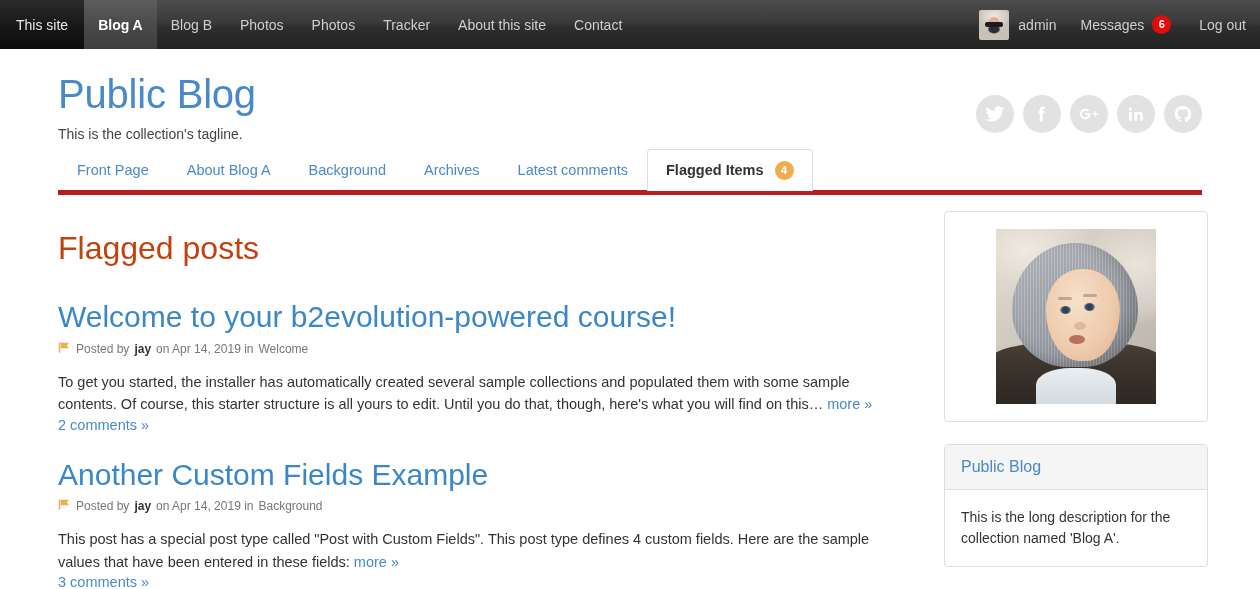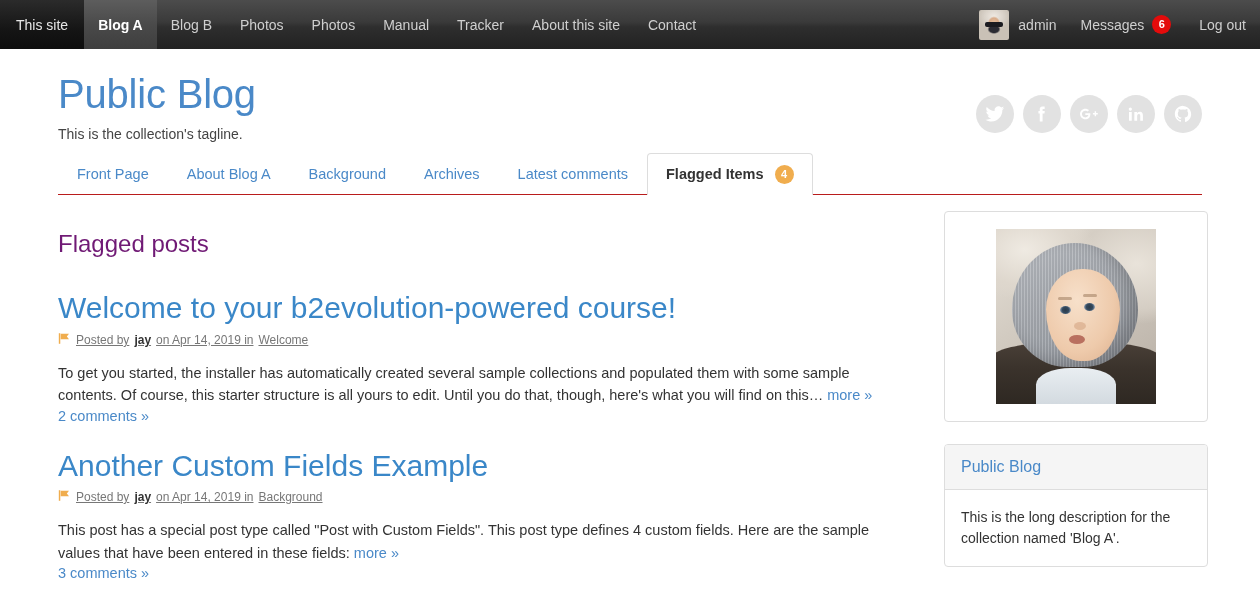--- a/index.html
+++ b/index.html
@@ -113,21 +113,21 @@
     background: #e2e2e2;
     display: flex; align-items: center; justify-content: center;
     color: #ffffff;
   }
   .social-btn svg { display: block; }
 
   
   .tabs {
     display: flex;
     align-items: flex-end;
-    border-bottom: 1px solid #b91c1c;
+    border-bottom: 5px solid #b91c1c;
     margin-top: 10px;
     height: 42px;
     position: relative;
   }
   .tab {
     padding: 10px 18px;
     font-size: 14.5px;
     color: #4a89c8;
     text-decoration: none;
     line-height: 20px;
@@ -159,43 +159,42 @@
     text-align: center;
     vertical-align: 1px;
   }
 
   
   .body-row { display: flex; gap: 34px; padding-top: 16px; }
   .main-col { width: 852px; flex: none; }
   .side-col { width: 264px; flex: none; }
 
   .page-heading {
-    font-size: 24px;
+    font-size: 32px;
     font-weight: normal;
-    color: #701a75;
+    color: #c2410c;
     margin: 20px 0 34px 0;
     line-height: 1.1;
   }
 
   .post { margin-bottom: 24px; }
   .post-title {
     font-size: 30px;
     font-weight: normal;
     margin: 0 0 6px 0;
     line-height: 1.15;
   }
   .post-title a { color: #3a87c8; text-decoration: none; }
   .post-meta {
     font-size: 12px;
     color: #777;
     margin-bottom: 14px;
     display: flex;
     align-items: center;
     gap: 5px;
-    text-decoration: underline;
   }
   .flag-icon { display: inline-block; flex: none; }
   .post-meta b { color: #333; }
   .post-body {
     font-size: 14.5px;
     line-height: 1.55;
     color: #333;
   }
   .post-body a, .comments-link { color: #4a89c8; text-decoration: none; margin-top: 12px; }
   .comments-link { display: inline-block; font-size: 14.5px; margin-top: 1px; }
@@ -308,21 +307,20 @@
 </head>
 <body>
 
 <div class="evobar">
   <div class="evobar-left">
     <a class="evo-item this-site">This site</a>
     <a class="evo-item active-coll">Blog A</a>
     <a class="evo-item">Blog B</a>
     <a class="evo-item">Photos</a>
     <a class="evo-item">Photos</a>
-    <a class="evo-item">Manual</a>
     <a class="evo-item">Tracker</a>
     <a class="evo-item">About this site</a>
     <a class="evo-item">Contact</a>
   </div>
   <div class="evobar-right">
     <a class="evo-user">
       <span class="avatar"></span>
       <span>admin</span>
     </a>
     <a class="evo-item">

